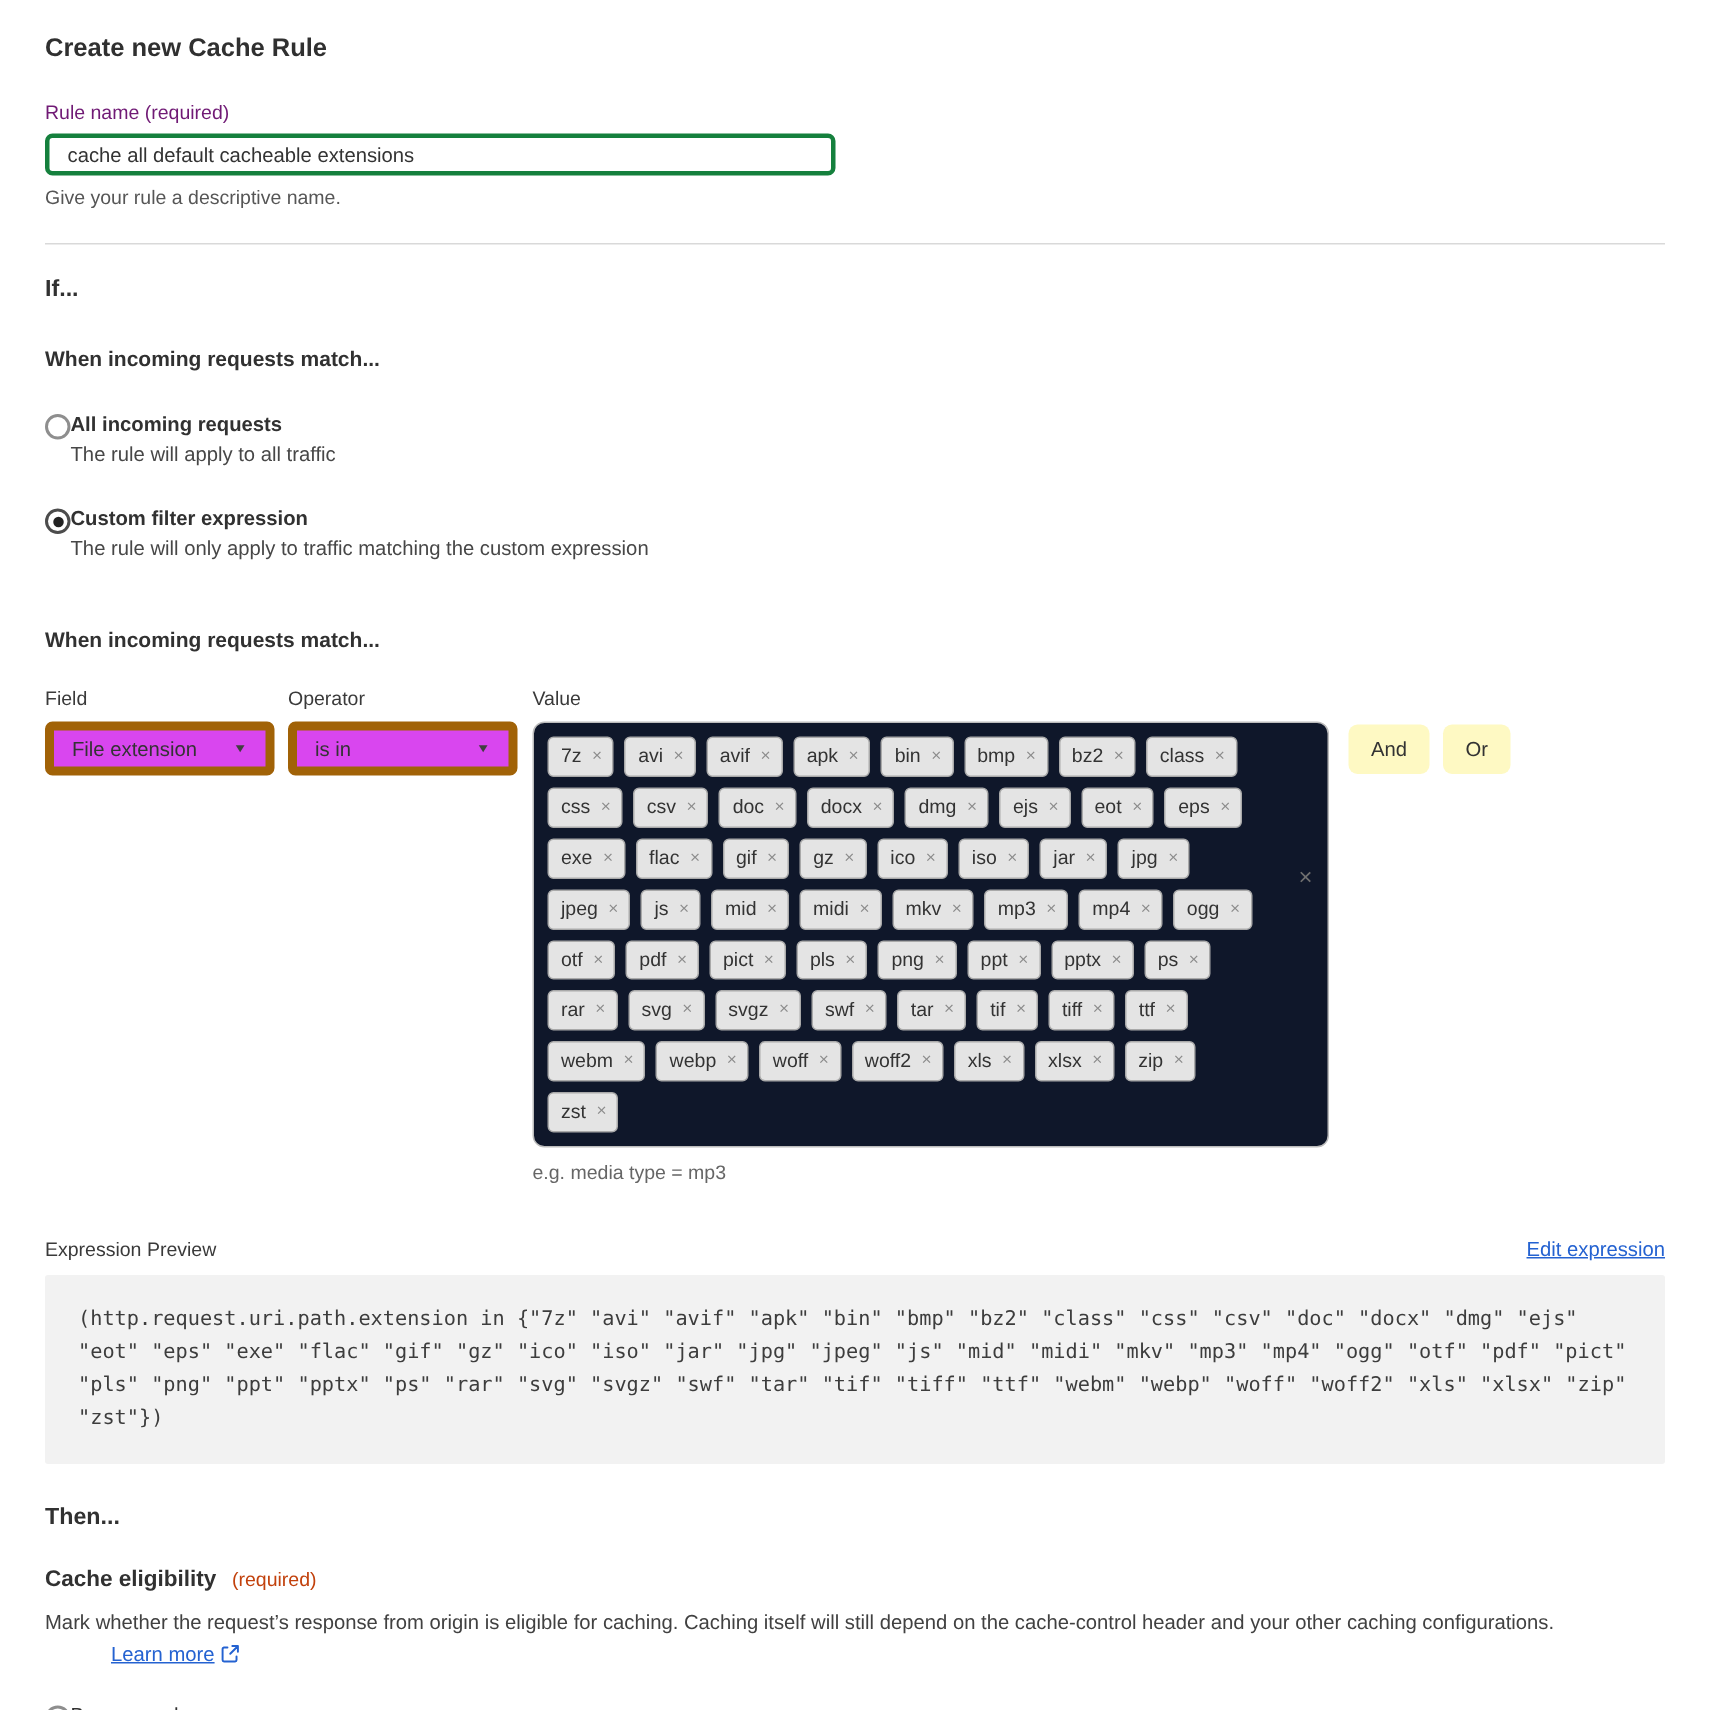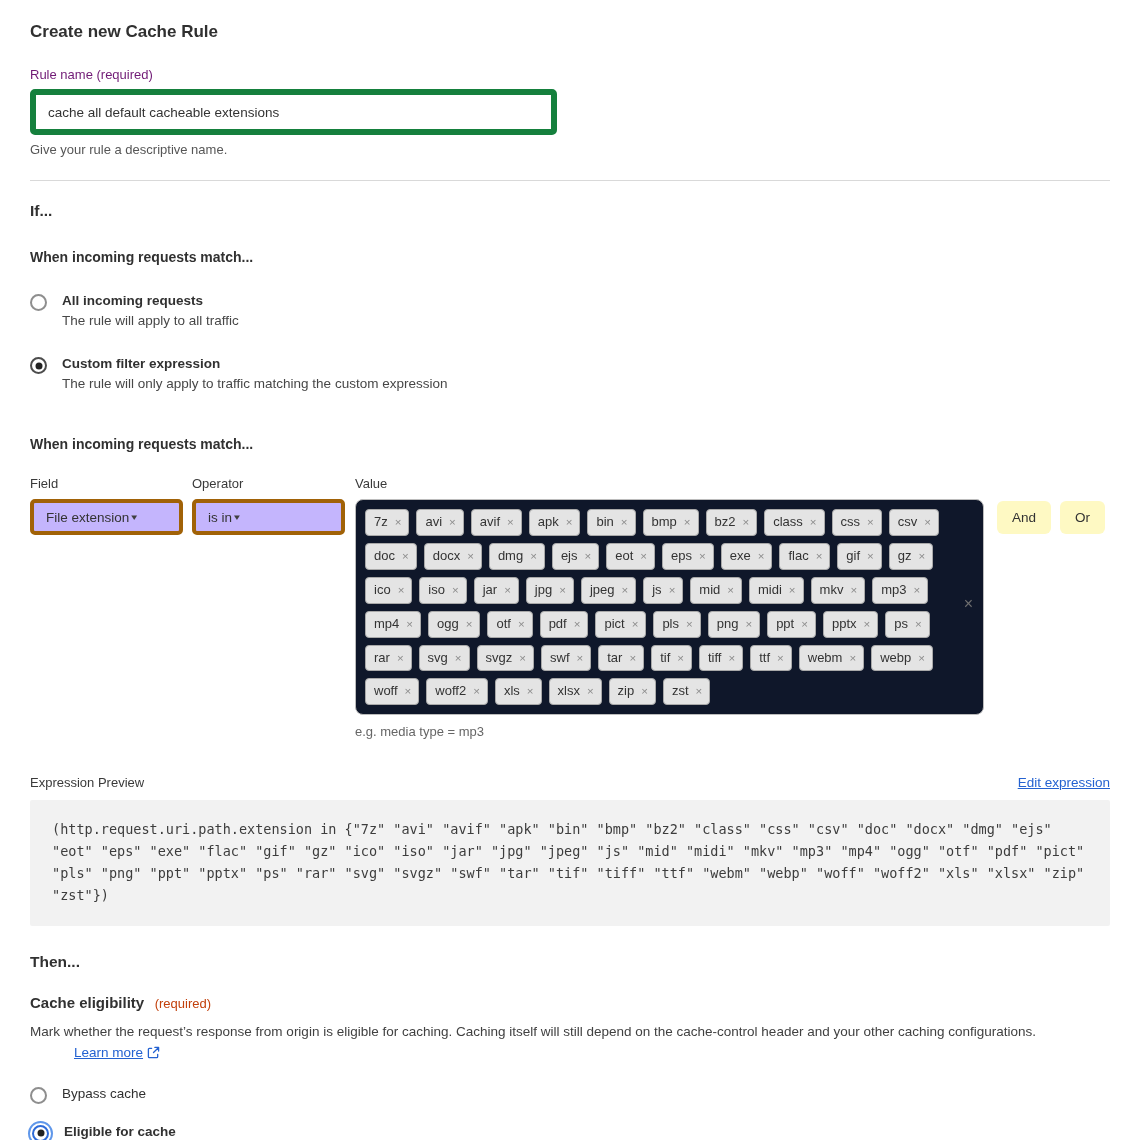--- a/index.html
+++ b/index.html
@@ -8,22 +8,22 @@
     font-family: "Liberation Sans", sans-serif;
     color: #313131;
     -webkit-font-smoothing: antialiased;
   }
   .container { padding: 0 30px; }
 
   .page-title { font-size: 17px; font-weight: bold; padding-top: 22px; color: #303030; }
 
   .field-label { font-size: 13px; color: #701a75; margin-top: 25px; }
   .rule-name-input {
-    margin-top: 7px; width: 527px; height: 46px;
-    border: 6px solid #15803d; border-radius: 5px;
+    margin-top: 7px; width: 527px; height: 28px;
+    border: 3px solid #15803d; border-radius: 5px;
     padding: 0 12px; font-size: 13.5px; color: #333;
     font-family: "Liberation Sans", sans-serif; background: #fff; display: block;
   }
   .help-text { font-size: 13px; color: #565656; margin-top: 7px; }
 
   hr.divider { border: none; border-top: 1px solid #d9d9d9; margin-top: 23px; }
 
   .h-if { font-size: 15.5px; font-weight: bold; margin-top: 21px; }
   .h-match { font-size: 14px; font-weight: bold; margin-top: 29px; }
 
@@ -38,34 +38,34 @@
   .radio-outer.checked-dark::after, .radio-outer.checked-blue::after {
     content: ""; position: absolute; left: 50%; top: 50%;
     width: 7px; height: 7px; border-radius: 50%; background: #222;
     transform: translate(-50%, -50%);
   }
   .radio-outer.checked-blue {
     border-color: #2e6bd8;
     box-shadow: 0 0 0 2px #ffffff, 0 0 0 4px #5f97ea;
     margin-left: 2px;
   }
-  .radio-texts { margin-left: 15px; }
+  .radio-texts { }
   .radio-label { font-size: 13.5px; font-weight: bold; color: #313131; }
   .radio-label.plain { font-weight: normal; }
   .radio-desc { font-size: 13.5px; color: #474747; margin-top: 5px; }
 
   
   .builder { display: flex; align-items: flex-start; margin-top: 24px; }
   .col-label { font-size: 13px; color: #3a3a3a; margin-bottom: 8px; }
   .col-field { width: 153px; margin-right: 9px; }
   .col-operator { width: 153px; margin-right: 10px; }
-  .col-value { width: 629px; }
+  .col-value { width: 531px; }
   .select-box {
-    height: 36px; border: 4px solid #a16207; border-radius: 5px; background: #c4b5fd;
-    display: flex; align-items: center; 
+    height: 36px; border: 6px solid #a16207; border-radius: 5px; background: #d946ef;
+    display: flex; align-items: center; justify-content: space-between;
     padding: 0 12px; font-size: 13.5px; color: #333; cursor: pointer;
   }
   .caret { font-size: 10px; color: #3f3f3f; transform: scaleY(0.8); }
   .value-box {
     position: relative; min-height: 212px; background: #0f172a;
     border: 1px solid #bcbcbc; border-radius: 8px;
     padding: 9px 38px 9px 9px;
   }
   .tags { display: flex; flex-wrap: wrap; gap: 7px; }
   .tag {

